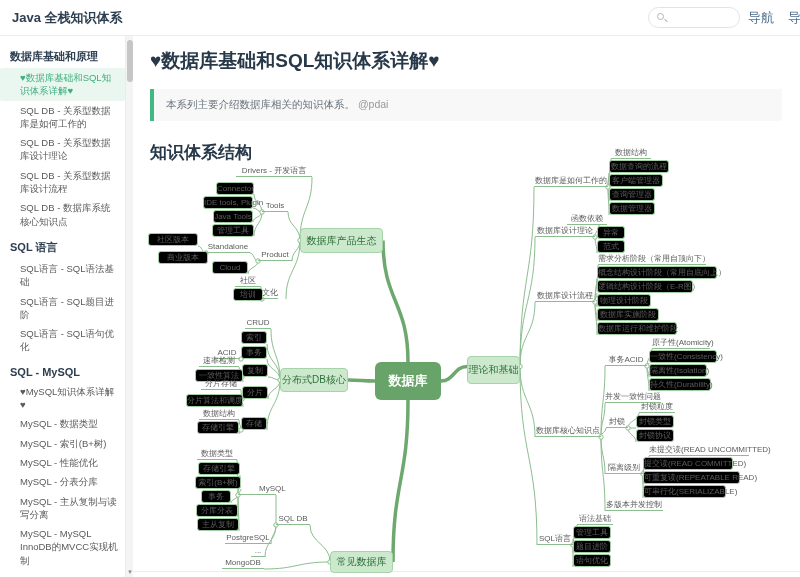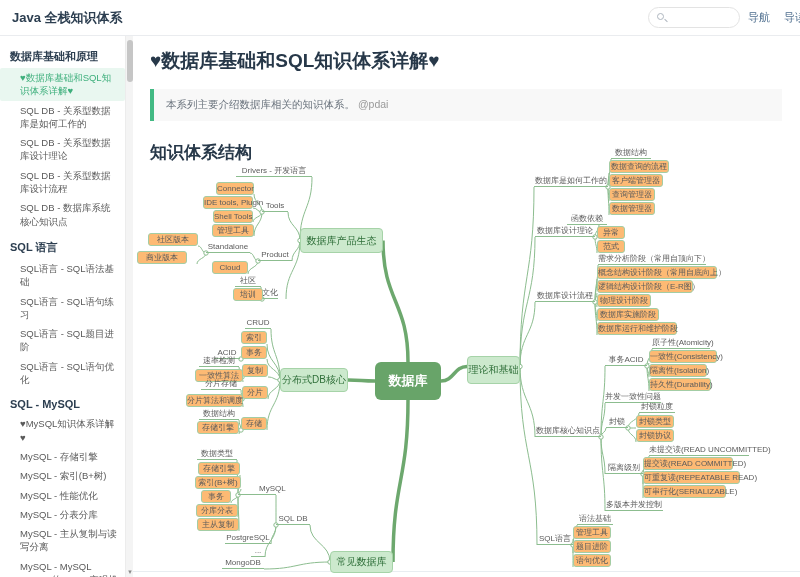--- a/index.html
+++ b/index.html
@@ -13,22 +13,22 @@
     font-weight: bold; color: #2c3e50; }
   .search-box { position: absolute; left: 648px; top: 7px; width: 92px; height: 21px;
     border: 1px solid #e3e3e3; border-radius: 11px; background: #fff; }
   .search-input { position: absolute; left: 24px; top: 1px; width: 62px; height: 17px;
     border: none; outline: none; font-size: 10px; background: transparent; }
   .mag { position: absolute; left: 8px; top: 5px; width: 7px; height: 7px;
     border: 1px solid #aeb6bf; border-radius: 50%; }
   .mag::after { content: ""; position: absolute; left: 6px; top: 6px; width: 4px; height: 1px;
     background: #aeb6bf; transform: rotate(45deg); }
   .top-nav { position: absolute; left: 748px; top: 0; white-space: nowrap; }
-  .top-nav a { display: inline-block; line-height: 36px; margin-right: 14px; font-size: 11px;
-    color: #4e6e8e; text-decoration: none; font-family: Liberation Mono, monospace; }
+  .top-nav a { display: inline-block; line-height: 36px; margin-right: 14px; font-size: 13px;
+    color: #4e6e8e; text-decoration: none; }
 
   
   .sidebar { position: absolute; top: 36px; left: 0; width: 125px; bottom: 0; background: #fff;
     overflow: hidden; z-index: 20; padding-top: 4px; }
   .sb-section h3 { font-size: 11px; color: #2c3e50; padding: 9px 6px 4px 10px; }
   .sb-item { font-size: 9.5px; line-height: 1.4; color: #5a5a5a; padding: 3px 6px 3px 20px;
     cursor: pointer; }
   .sb-item.active { color: #3eaf7c; background: #e9f7f0; border-radius: 2px; }
   .sb-scroll { position: absolute; top: 36px; left: 125px; width: 8px; bottom: 0;
     background: #f4f4f4; border-left: 1px solid #ececec; z-index: 21; }
@@ -52,21 +52,21 @@
   .mindmap { position: absolute; inset: 0; z-index: 10; pointer-events: none; }
   .mindmap svg { position: absolute; left: 0; top: 0; }
   .mm-node { position: absolute; white-space: nowrap; }
   .mm-root { background: #68a469; color: #fff; font-size: 13px; font-weight: bold;
     border-radius: 6px; display: flex; align-items: center; justify-content: center; }
   .mm-branch { background: #cce9cd; color: #2f6f39; font-size: 10px; border: 1px solid #a6d3a8;
     border-radius: 4px; display: flex; align-items: center; justify-content: center; }
   .mm-label { font-size: 8px; color: #5b5b5b; border-bottom: 1px solid #8cbd8f;
     text-align: center; line-height: 10px; height: 11px; }
   .mm-box { font-size: 8px; color: #5b5b5b; border: 1px solid #a3cda5; border-radius: 3px;
-    background: #fdba74; text-align: center; line-height: 11px; height: 13px; }
+    background: #000000; text-align: center; line-height: 11px; height: 13px; }
 </style>
 </head>
 <body>
 
 <div class="header">
   <div class="site-title">Java 全栈知识体系</div>
   <div class="search-box">
     <span class="mag"></span>
     <input class="search-input" placeholder="" style="">
   </div>
@@ -79,28 +79,27 @@
         <h3>数据库基础和原理</h3>
         <div class="sb-item active">♥数据库基础和SQL知识体系详解♥</div>
         <div class="sb-item">SQL DB - 关系型数据库是如何工作的</div>
         <div class="sb-item">SQL DB - 关系型数据库设计理论</div>
         <div class="sb-item">SQL DB - 关系型数据库设计流程</div>
         <div class="sb-item">SQL DB - 数据库系统核心知识点</div>
       </div>
       <div class="sb-section">
         <h3>SQL 语言</h3>
         <div class="sb-item">SQL语言 - SQL语法基础</div>
-        <div class="sb-item">SQL语言 - SQL语句练习</div>
         <div class="sb-item">SQL语言 - SQL题目进阶</div>
         <div class="sb-item">SQL语言 - SQL语句优化</div>
       </div>
       <div class="sb-section">
         <h3>SQL - MySQL</h3>
         <div class="sb-item">♥MySQL知识体系详解♥</div>
-        <div class="sb-item">MySQL - 存储引擎</div>
+        <div class="sb-item">MySQL - 数据类型</div>
         <div class="sb-item">MySQL - 索引(B+树)</div>
         <div class="sb-item">MySQL - 性能优化</div>
         <div class="sb-item">MySQL - 分表分库</div>
         <div class="sb-item">MySQL - 主从复制与读写分离</div>
         <div class="sb-item">MySQL - MySQL InnoDB的MVCC实现机制</div>
       </div>
     </nav>
 </aside>
 <div class="sb-scroll">
   <div class="sb-thumb"></div>
@@ -224,26 +223,26 @@
     </svg>
 <div class="mm-node mm-root" style="left: 375px; top: 362px; width: 66px; height: 38px;">数据库</div>
     <div class="mm-node mm-branch" style="left: 300px; top: 228px; width: 83px; height: 25px;">数据库产品生态</div>
     <div class="mm-node mm-branch" style="left: 280px; top: 368px; width: 68px; height: 24px;">分布式DB核心</div>
     <div class="mm-node mm-branch" style="left: 467px; top: 356px; width: 53px; height: 28px;">理论和基础</div>
     <div class="mm-node mm-branch" style="left: 330px; top: 551px; width: 63px; height: 22px;">常见数据库</div>
     <div class="mm-node mm-label" style="left: 236px; top: 166px; width: 76px;">Drivers - 开发语言</div>
     <div class="mm-node mm-label" style="left: 262px; top: 201px; width: 26px;">Tools</div>
     <div class="mm-node mm-box" style="left: 216px; top: 182px; width: 38px;">Connector</div>
     <div class="mm-node mm-box" style="left: 203px; top: 196px; width: 50px;">IDE tools, Plugin</div>
-    <div class="mm-node mm-box" style="left: 213px; top: 210px; width: 40px;">Shell Tools</div>
+    <div class="mm-node mm-box" style="left: 213px; top: 210px; width: 40px;">Java Tools</div>
     <div class="mm-node mm-box" style="left: 212px; top: 224px; width: 42px;">管理工具</div>
     <div class="mm-node mm-label" style="left: 258px; top: 250px; width: 34px;">Product</div>
     <div class="mm-node mm-label" style="left: 206px; top: 242px; width: 44px;">Standalone</div>
     <div class="mm-node mm-box" style="left: 148px; top: 233px; width: 50px;">社区版本</div>
-    <div class="mm-node mm-box" style="left: 137px; top: 251px; width: 50px;">商业版本</div>
+    <div class="mm-node mm-box" style="left: 158px; top: 251px; width: 50px;">商业版本</div>
     <div class="mm-node mm-box" style="left: 212px; top: 261px; width: 36px;">Cloud</div>
     <div class="mm-node mm-label" style="left: 262px; top: 288px; width: 16px;">文化</div>
     <div class="mm-node mm-label" style="left: 235px; top: 276px; width: 26px;">社区</div>
     <div class="mm-node mm-box" style="left: 233px; top: 288px; width: 30px;">培训</div>
     <div class="mm-node mm-label" style="left: 245px; top: 318px; width: 26px;">CRUD</div>
     <div class="mm-node mm-box" style="left: 241px; top: 331px; width: 26px;">索引</div>
     <div class="mm-node mm-box" style="left: 241px; top: 346px; width: 26px;">事务</div>
     <div class="mm-node mm-label" style="left: 214px; top: 348px; width: 26px;">ACID</div>
     <div class="mm-node mm-box" style="left: 242px; top: 364px; width: 26px;">复制</div>
     <div class="mm-node mm-label" style="left: 199px; top: 356px; width: 40px;">速率检测</div>

